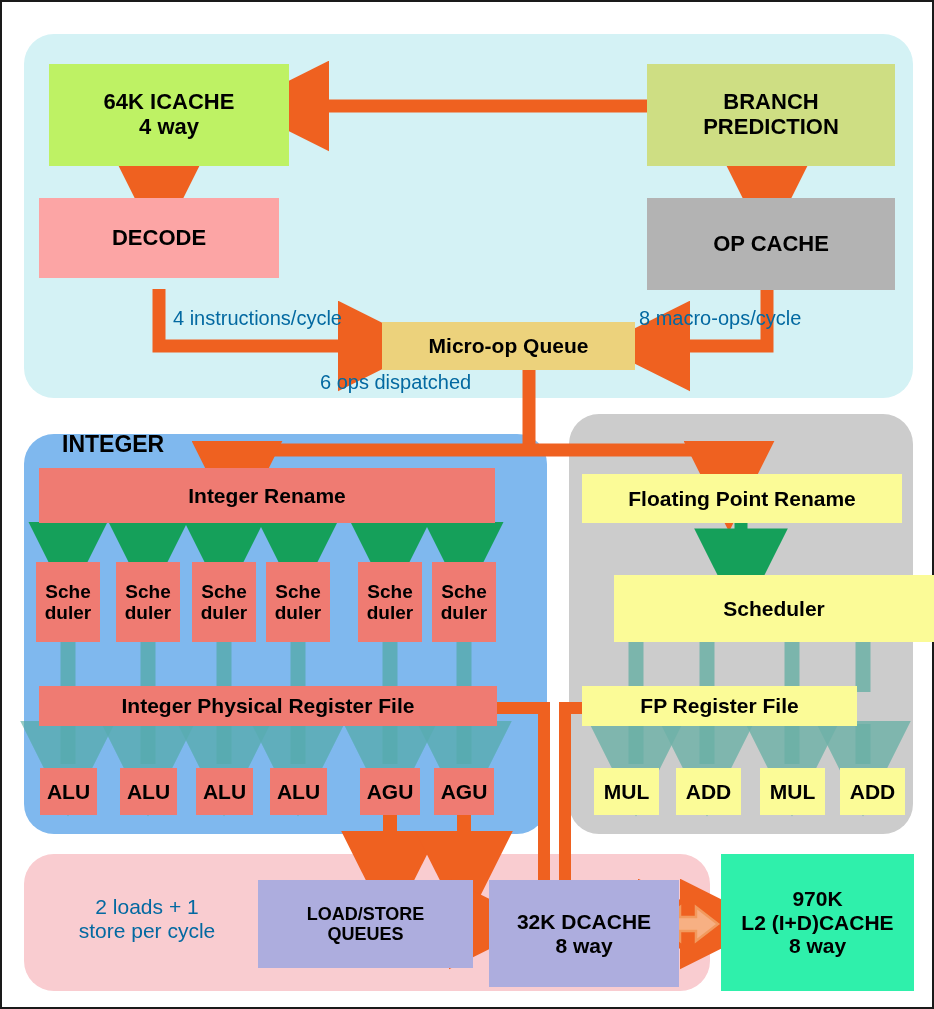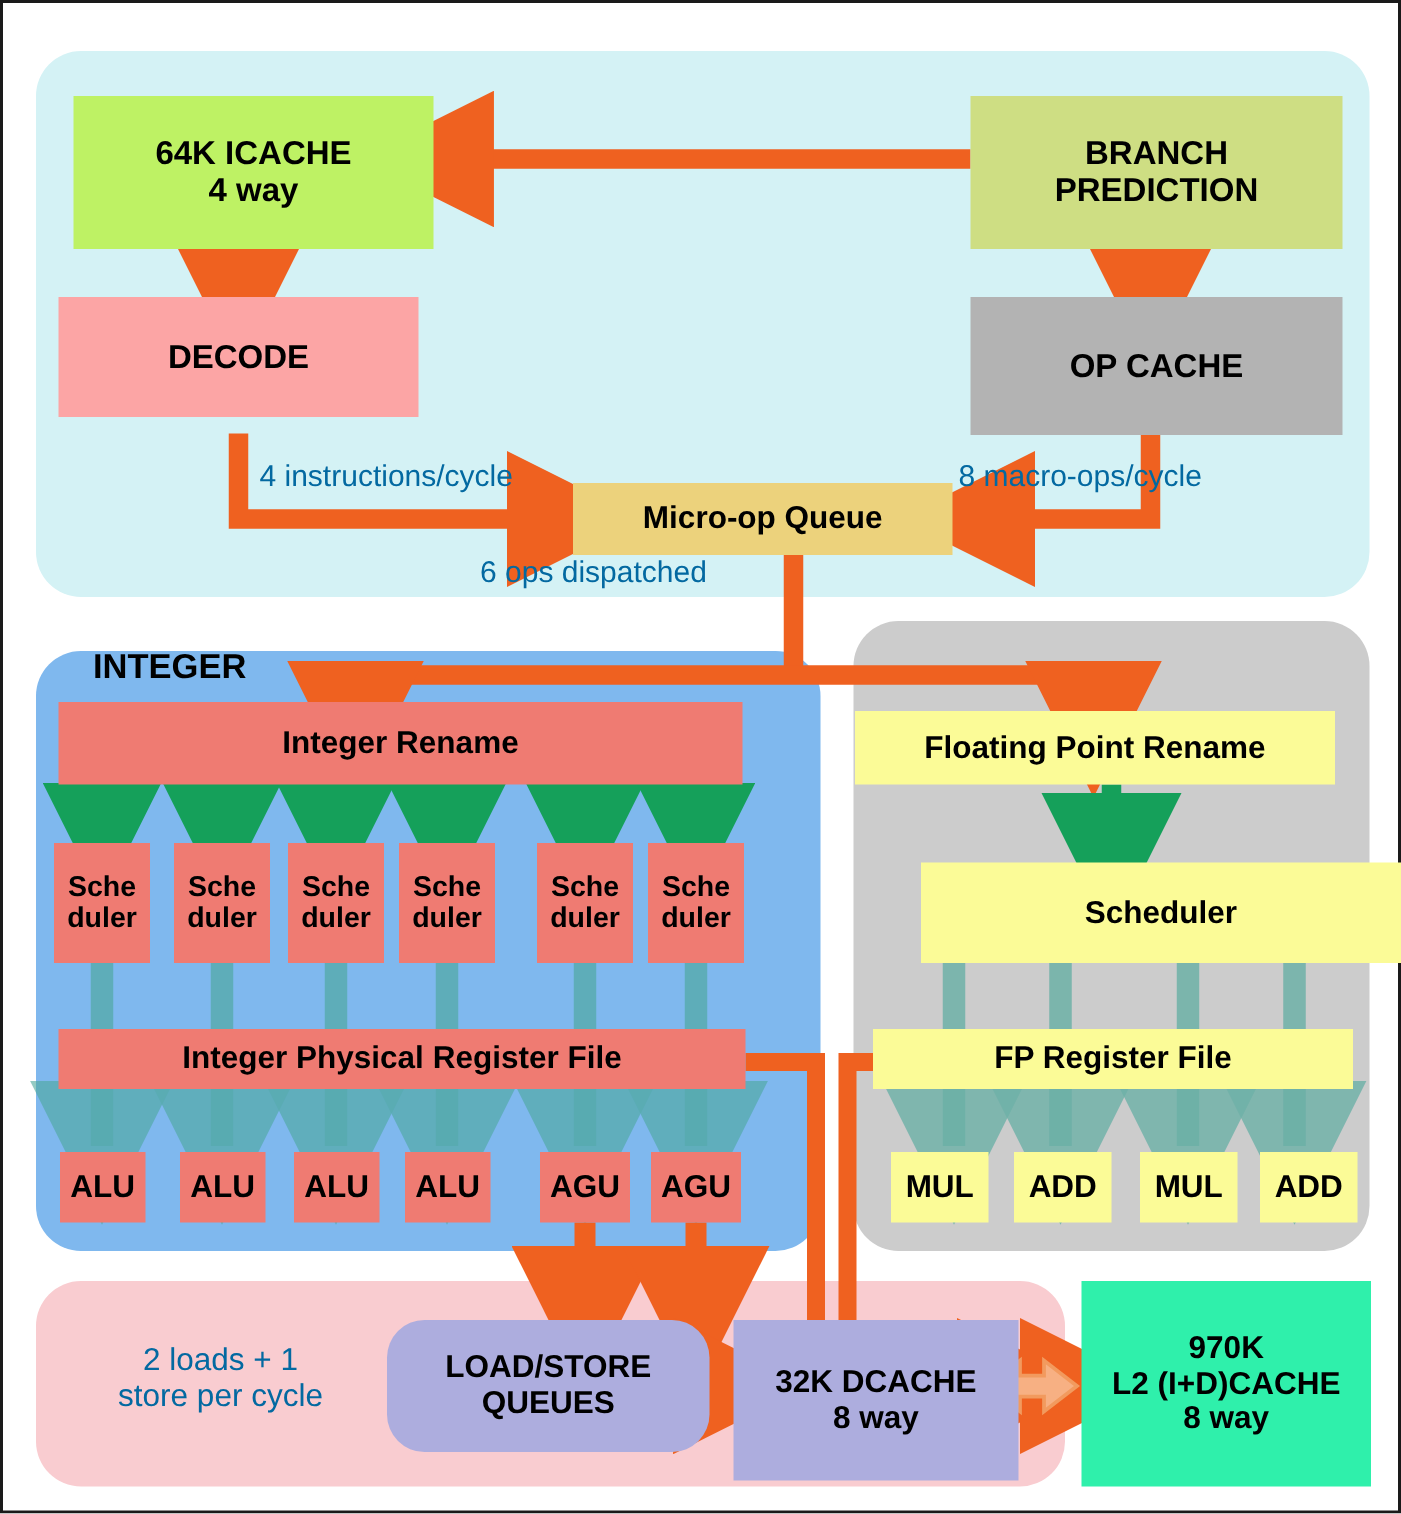--- a/index.html
+++ b/index.html
@@ -196,43 +196,43 @@
               font-size:21px;">ALU</div>
   <div class="blk bold" style="left:194px;top:766px;width:57px;height:47px;background:#ef7b72;
               font-size:21px;">ALU</div>
   <div class="blk bold" style="left:268px;top:766px;width:57px;height:47px;background:#ef7b72;
               font-size:21px;">ALU</div>
   <div class="blk bold" style="left:358px;top:766px;width:60px;height:47px;background:#ef7b72;
               font-size:21px;">AGU</div>
   <div class="blk bold" style="left:432px;top:766px;width:60px;height:47px;background:#ef7b72;
               font-size:21px;">AGU</div>
 
-  <div class="blk bold" style="left:568px;top:472px;width:320px;height:49px;background:#fbfb97;
+  <div class="blk bold" style="left:580px;top:472px;width:320px;height:49px;background:#fbfb97;
               font-size:21px;">Floating Point Rename</div>
 
   <div class="blk bold" style="left:580px;top:573px;width:320px;height:67px;background:#fbfb97;
               font-size:21px;margin-left:32px;">Scheduler</div>
 
-  <div class="blk bold" style="left:580px;top:684px;width:320px;height:40px;background:#fbfb97;
+  <div class="blk bold" style="left:580px;top:684px;width:275px;height:40px;background:#fbfb97;
               font-size:21px;">FP Register File</div>
 
   <div class="blk bold" style="left:592px;top:766px;width:65px;height:47px;background:#fbfb97;
               font-size:21px;">MUL</div>
   <div class="blk bold" style="left:674px;top:766px;width:65px;height:47px;background:#fbfb97;
               font-size:21px;">ADD</div>
   <div class="blk bold" style="left:758px;top:766px;width:65px;height:47px;background:#fbfb97;
               font-size:21px;">MUL</div>
   <div class="blk bold" style="left:838px;top:766px;width:65px;height:47px;background:#fbfb97;
               font-size:21px;">ADD</div>
 
   <div class="lbl" style="left:45px;top:893px;width:200px;font-size:21px;text-align:center;">2 loads + 1
 store  per cycle</div>
 
   <div class="blk bold" style="left:256px;top:878px;width:215px;height:88px;background:#adadde;
-              font-size:21px;white-space:pre-line;border-radius:25px;">LOAD/STORE
+              font-size:18px;white-space:pre-line;">LOAD/STORE
 QUEUES</div>
 
   <div class="blk bold" style="left:487px;top:878px;width:190px;height:107px;background:#adadde;
               font-size:21px;white-space:pre-line;">32K DCACHE
 8 way</div>
 
   <div class="blk bold" style="left:719px;top:852px;width:193px;height:137px;background:#2ff0ab;
               font-size:21px;white-space:pre-line;">970K
 L2 (I+D)CACHE
 8 way</div>

